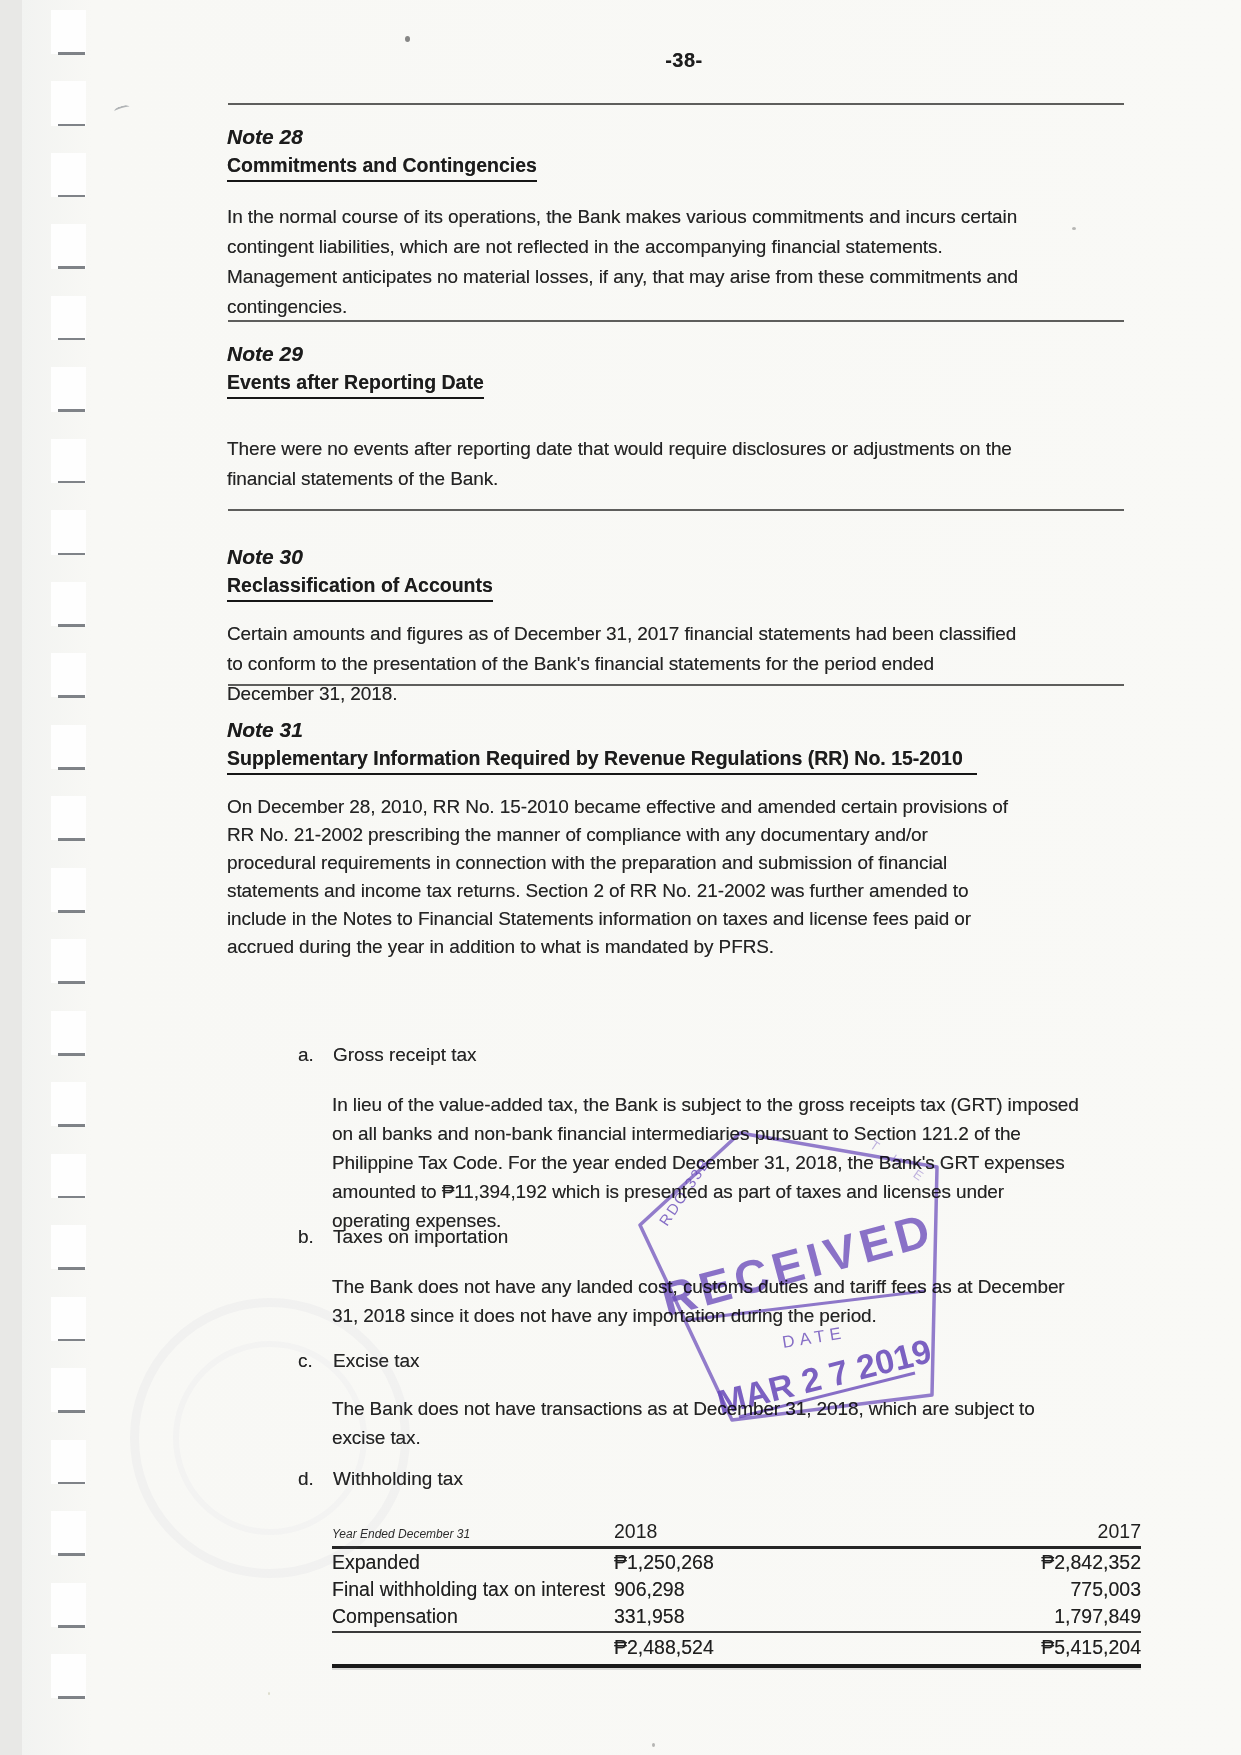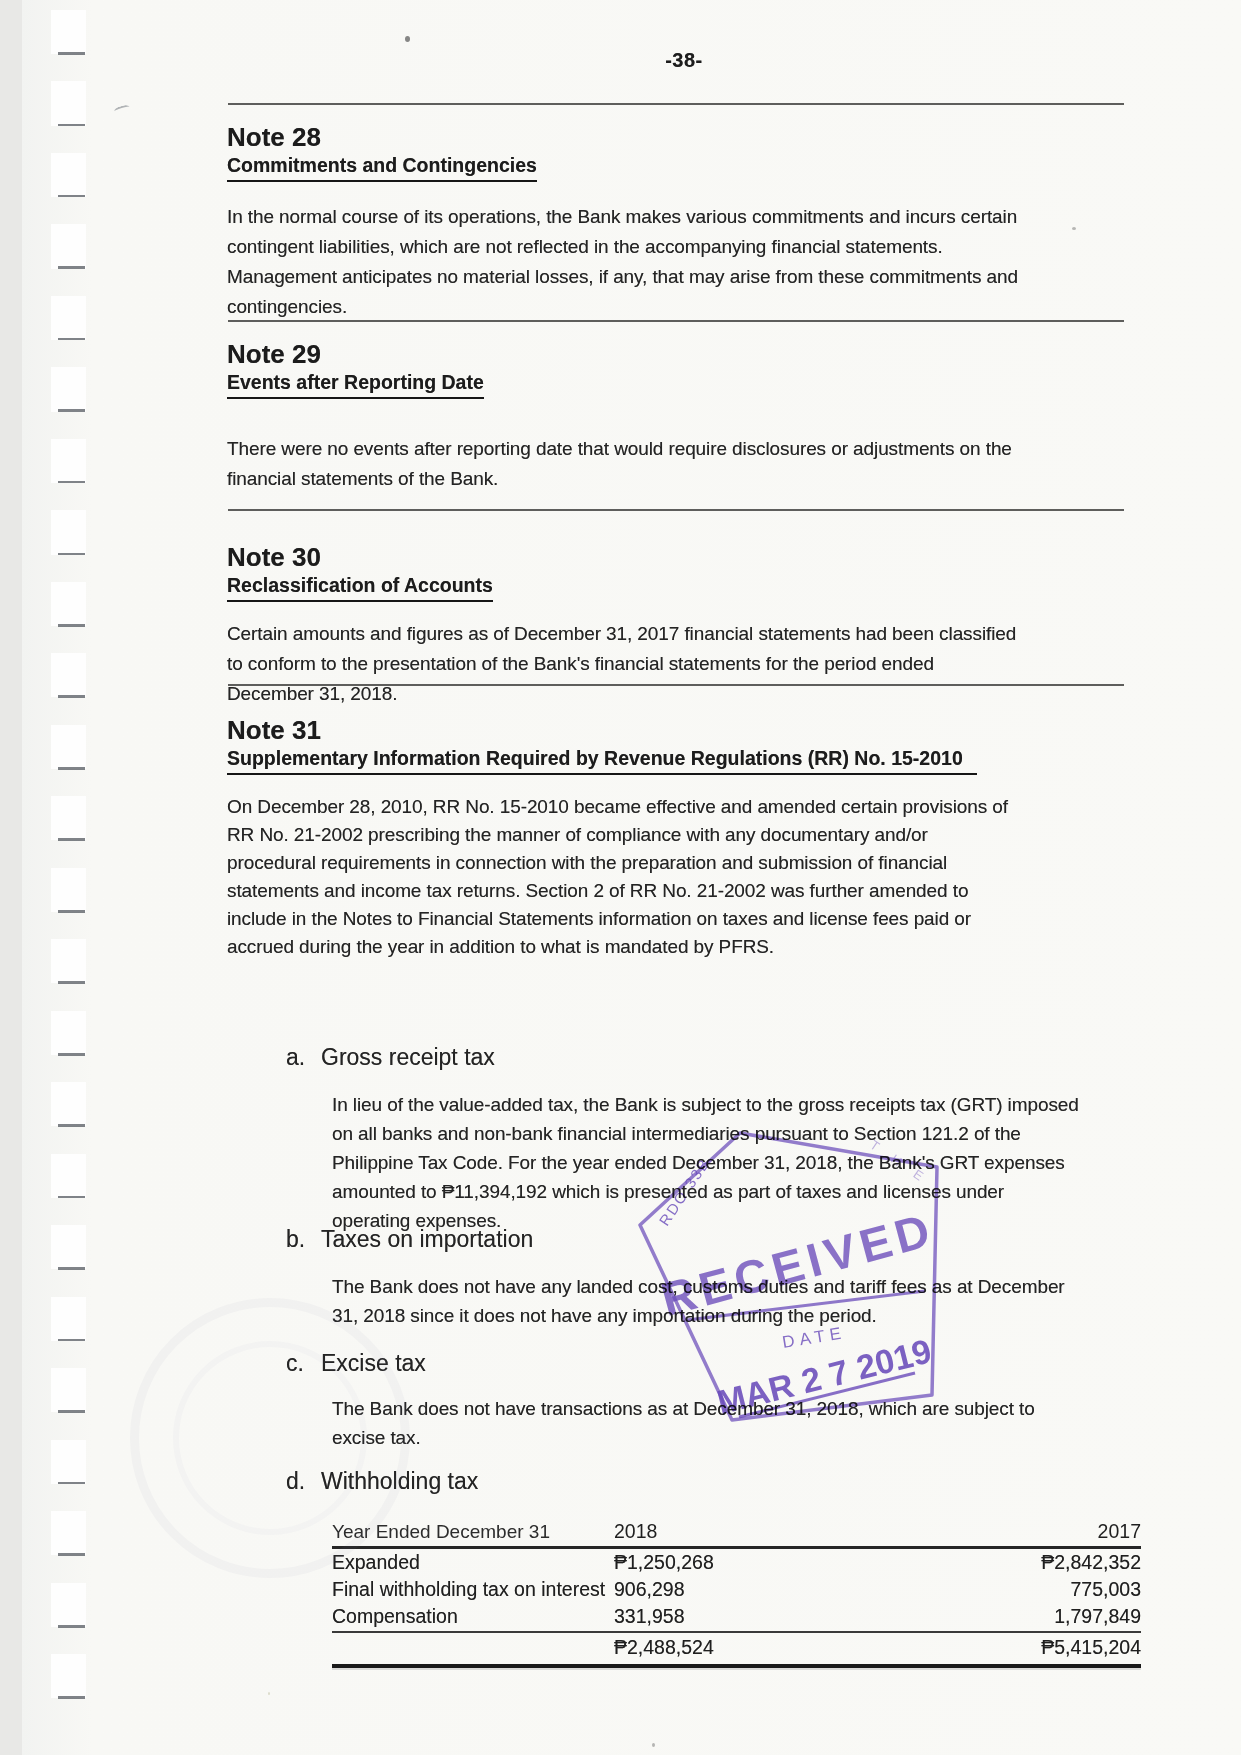--- a/index.html
+++ b/index.html
@@ -27,35 +27,35 @@
     border:9px solid rgba(135,125,168,.055);}
   .seal-inner{position:absolute;left:34px;top:34px;right:34px;bottom:34px;border-radius:50%;
     border:6px solid rgba(135,125,168,.04);}
   
   .pageno{position:absolute;left:600px;top:49px;width:124px;text-align:center;
     font-size:20px;font-weight:bold;letter-spacing:.5px;color:#1d1d1d;
     text-shadow:0 0 .6px rgba(30,30,30,.6);}
   .rule{position:absolute;left:206px;width:896px;height:2px;background:#4d4d4b;opacity:.9;}
   .r1{top:103px;} .r2{top:320px;} .r3{top:509px;} .r4{top:684px;}
   .note{position:absolute;left:205px;line-height:28px;}
-  .note-title{font-size:26px;font-weight:bold;color:#1c1c1c;text-shadow:0 0 .6px rgba(25,25,25,.55);}
+  .note-title{font-size:21px;font-weight:bold;color:#1c1c1c;text-shadow:0 0 .6px rgba(25,25,25,.55);font-style:italic;}
   .note-heading{display:inline-block;font-size:19.5px;font-weight:bold;color:#1c1c1c;
     border-bottom:2.5px solid #161616;padding-bottom:1px;text-shadow:0 0 .6px rgba(25,25,25,.55);}
   .pad-r{padding-right:14px;}
   .para{position:absolute;left:205px;width:792px;font-size:19px;line-height:30px;
     letter-spacing:-.1px;color:#242424;text-shadow:0 0 .5px rgba(40,40,40,.5);}
   .lh28{line-height:28px;}
   .sub{left:310px;width:748px;line-height:29px;}
-  .item{position:absolute;left:264px;font-size:23px;color:#242424;text-shadow:0 0 .5px rgba(40,40,40,.5);}
+  .item{position:absolute;left:276px;font-size:19px;color:#242424;text-shadow:0 0 .5px rgba(40,40,40,.5);}
   .item-letter{display:inline-block;width:35px;}
   
   .wtable{position:absolute;left:310px;top:1520px;width:809px;font-size:19.5px;color:#1f1f1f;}
   .thead{display:flex;align-items:baseline;height:24px;}
   .tlabel{flex:1;}
-  .yearhdr{font-size:19px;color:#2c2c2c;}
+  .yearhdr{font-style:italic;font-size:12px;color:#2c2c2c;}
   .c18{width:338px;text-align:left;}
   .c17{width:161px;text-align:right;padding-left:28px;}
   .hline{width:100%;}
   .h-thick{border-top:3px solid #262626;margin-top:2px;}
   .h-thin{border-top:2px solid #3a3a3a;margin-top:1px;}
   .h-heavy{border-top:4px solid #191919;margin-top:2px;box-shadow:0 2px 0 rgba(0,0,0,.12);}
   .trow{display:flex;align-items:baseline;line-height:27px;height:27px;
     text-shadow:0 0 .5px rgba(30,30,30,.5);}
   .trow.total{height:29px;line-height:29px;}
   

